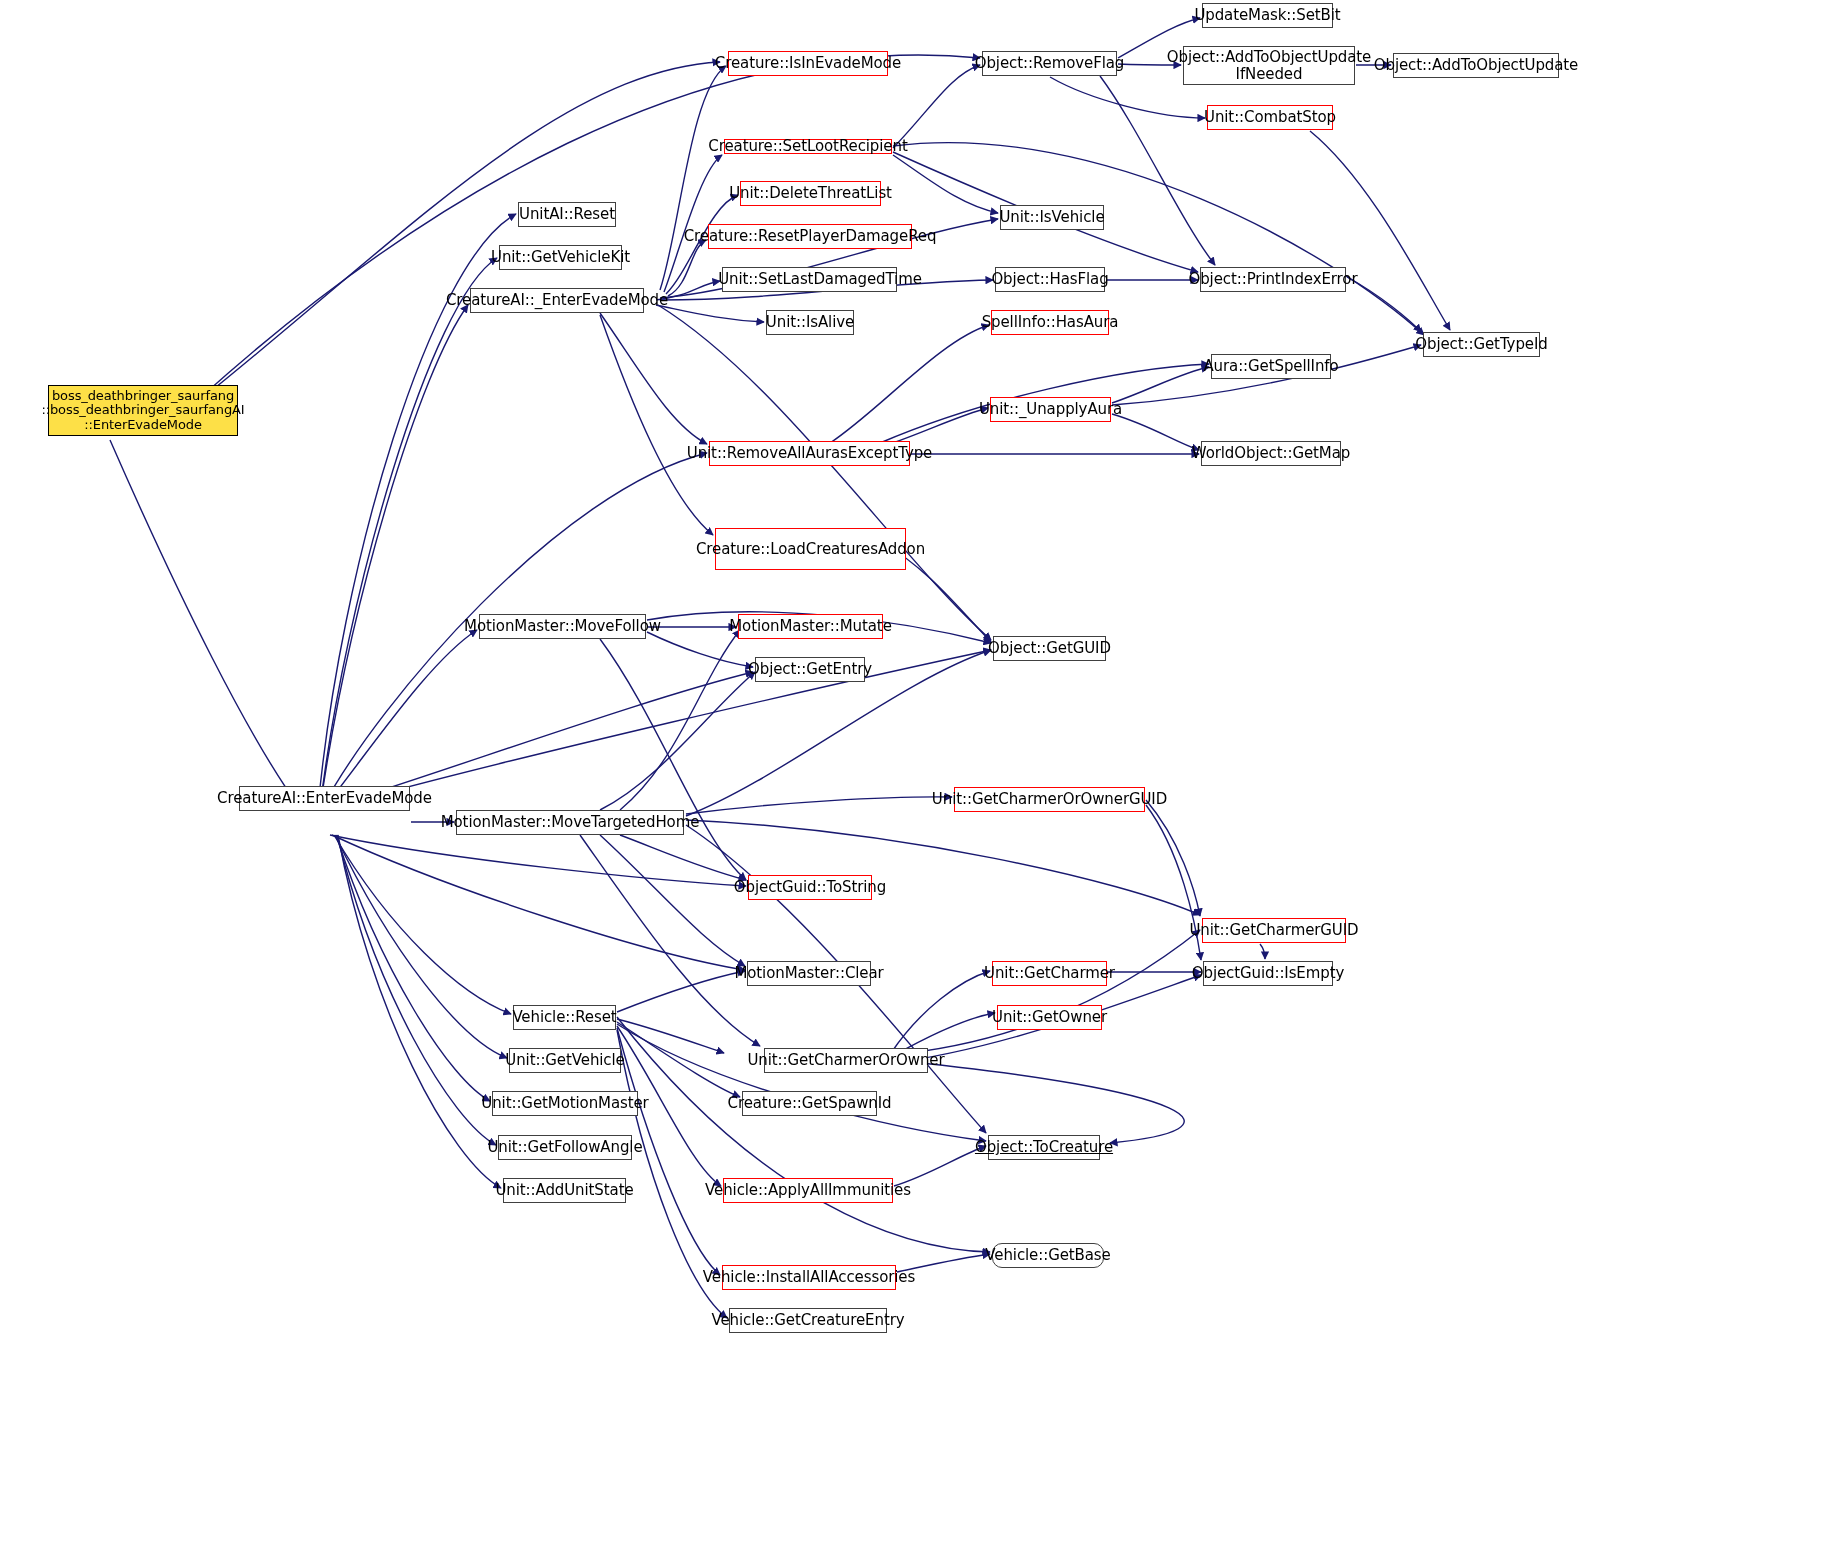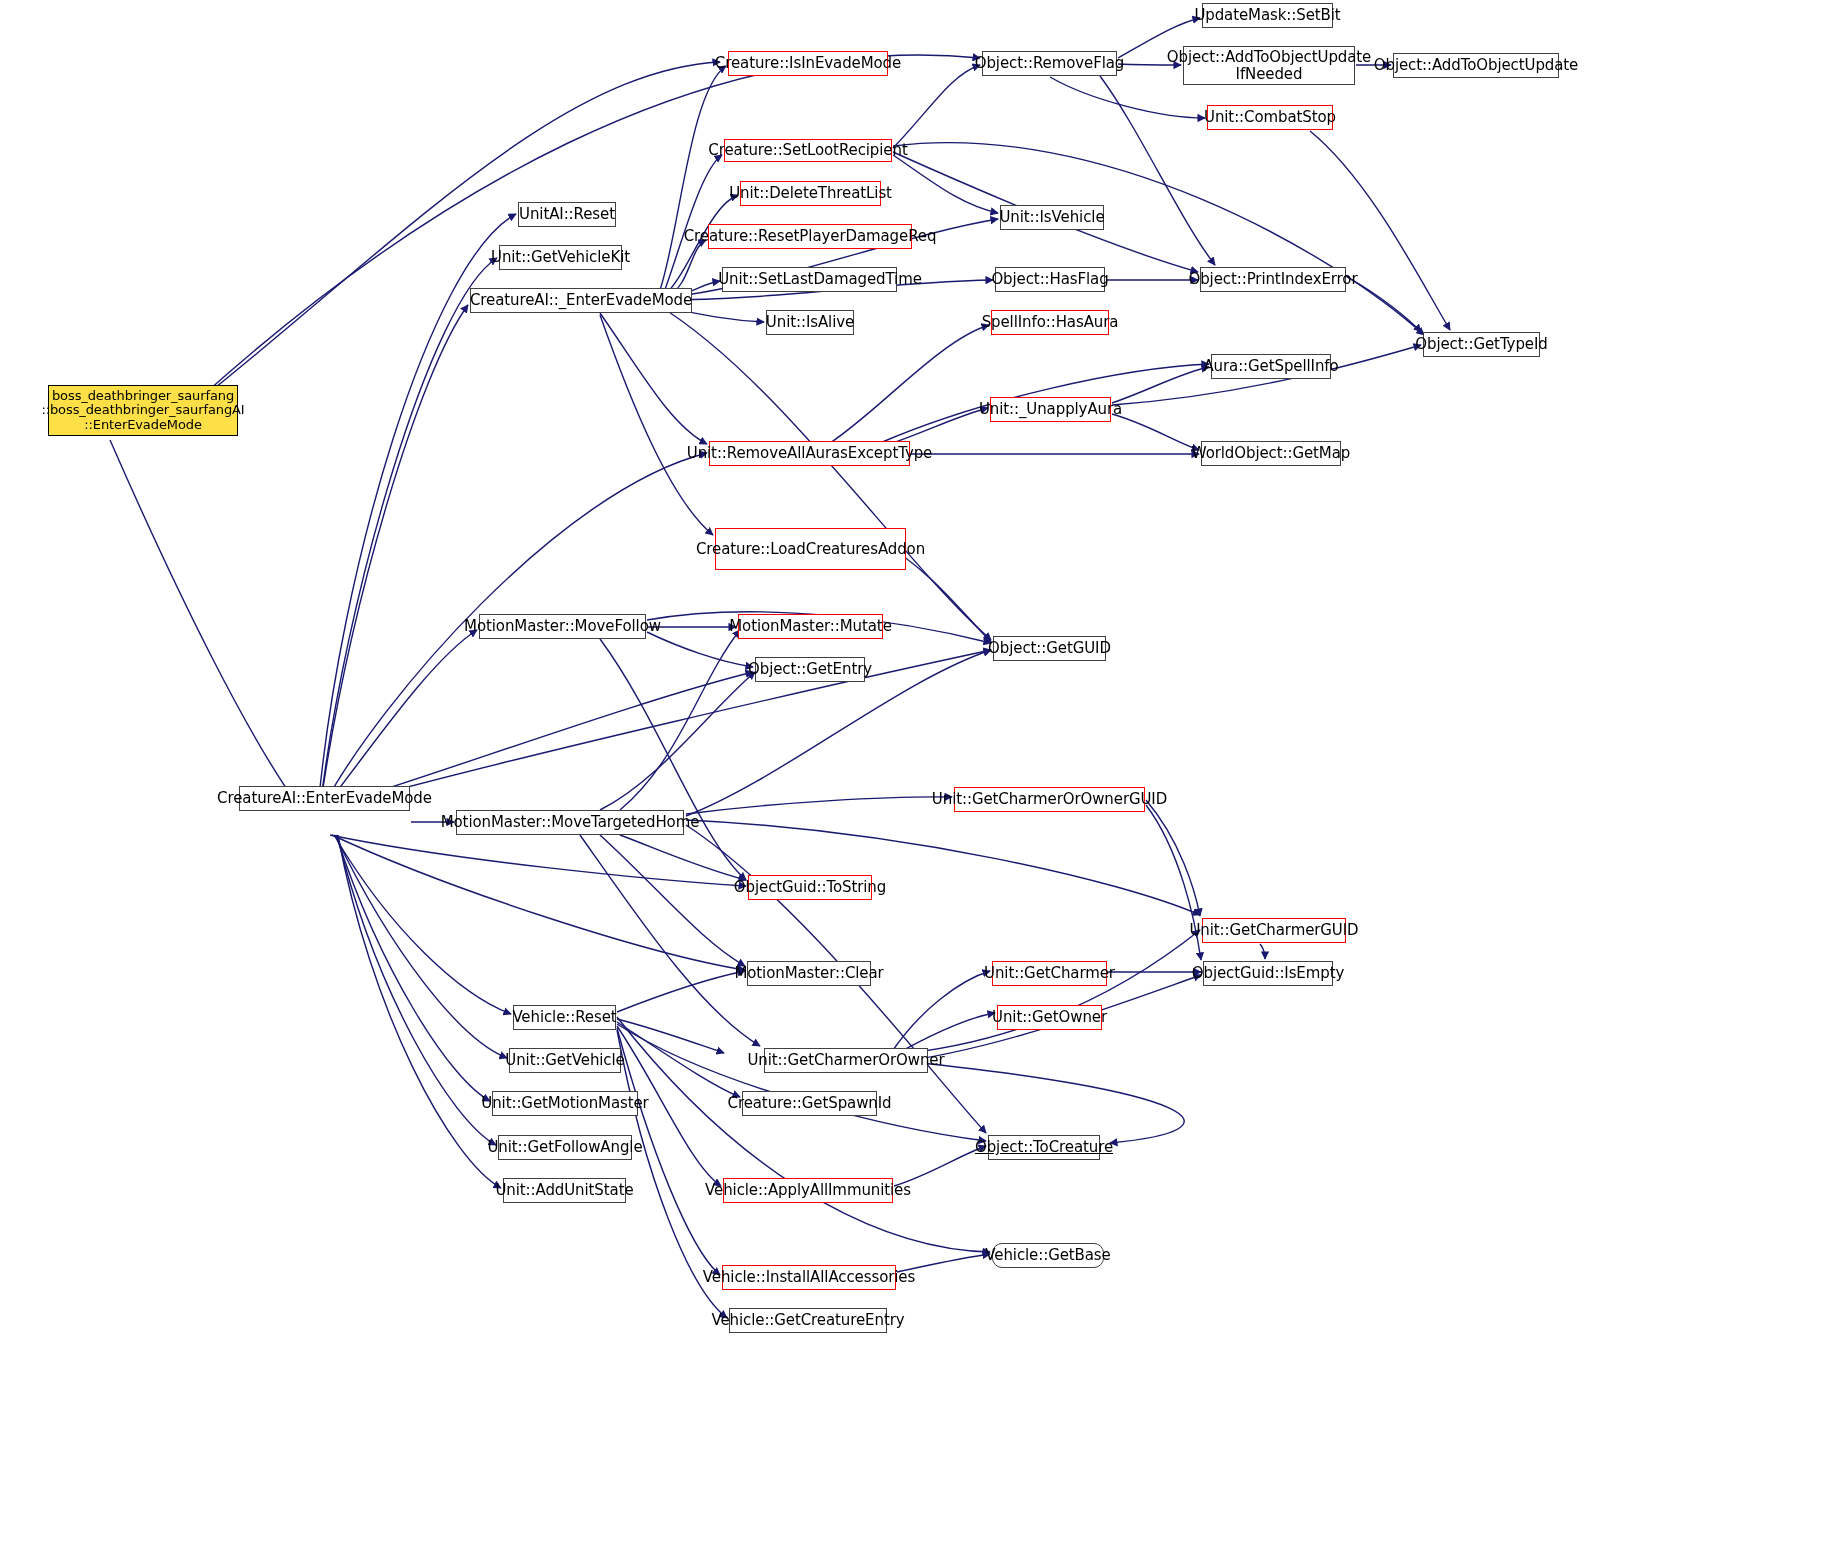--- a/index.html
+++ b/index.html
@@ -147,28 +147,28 @@
       <div class="node root" style="left: 6px; top: 385px; width: 190px; height: 51px;">boss_deathbringer_saurfang
 ::boss_deathbringer_saurfangAI
 ::EnterEvadeMode</div>
       <div class="node red" style="left: 728px; top: 51px; width: 160px; height: 25px;">Creature::IsInEvadeMode</div>
       <div class="node" style="left: 982px; top: 51px; width: 135px; height: 25px;">Object::RemoveFlag</div>
       <div class="node" style="left: 1202px; top: 3px; width: 131px; height: 25px;">UpdateMask::SetBit</div>
       <div class="node" style="left: 1183px; top: 46px; width: 172px; height: 39px;">Object::AddToObjectUpdate
 IfNeeded</div>
       <div class="node" style="left: 1393px; top: 53px; width: 166px; height: 25px;">Object::AddToObjectUpdate</div>
       <div class="node red" style="left: 1207px; top: 105px; width: 126px; height: 25px;">Unit::CombatStop</div>
-      <div class="node red" style="left: 724px; top: 139px; width: 168px; height: 23px;">Creature::SetLootRecipient</div>
+      <div class="node red" style="left: 724px; top: 139px; width: 168px; height: 15px;">Creature::SetLootRecipient</div>
       <div class="node red" style="left: 740px; top: 181px; width: 141px; height: 25px;">Unit::DeleteThreatList</div>
       <div class="node red" style="left: 708px; top: 224px; width: 204px; height: 25px;">Creature::ResetPlayerDamageReq</div>
       <div class="node" style="left: 722px; top: 267px; width: 175px; height: 25px; padding-left: 21px;">Unit::SetLastDamagedTime</div>
       <div class="node" style="left: 766px; top: 310px; width: 88px; height: 25px;">Unit::IsAlive</div>
       <div class="node" style="left: 518px; top: 202px; width: 98px; height: 25px;">UnitAI::Reset</div>
       <div class="node" style="left: 499px; top: 245px; width: 123px; height: 25px;">Unit::GetVehicleKit</div>
-      <div class="node" style="left: 470px; top: 288px; width: 222px; height: 25px;">CreatureAI::_EnterEvadeMode</div>
+      <div class="node" style="left: 470px; top: 288px; width: 174px; height: 25px;">CreatureAI::_EnterEvadeMode</div>
       <div class="node" style="left: 1000px; top: 205px; width: 104px; height: 25px;">Unit::IsVehicle</div>
       <div class="node" style="left: 995px; top: 267px; width: 110px; height: 25px;">Object::HasFlag</div>
       <div class="node" style="left: 1200px; top: 267px; width: 146px; height: 25px;">Object::PrintIndexError</div>
       <div class="node" style="left: 1423px; top: 332px; width: 117px; height: 25px;">Object::GetTypeId</div>
       <div class="node red" style="left: 991px; top: 310px; width: 118px; height: 25px;">SpellInfo::HasAura</div>
       <div class="node" style="left: 1211px; top: 354px; width: 120px; height: 25px;">Aura::GetSpellInfo</div>
       <div class="node red" style="left: 990px; top: 397px; width: 121px; height: 25px;">Unit::_UnapplyAura</div>
       <div class="node" style="left: 1201px; top: 441px; width: 140px; height: 25px;">WorldObject::GetMap</div>
       <div class="node red" style="left: 709px; top: 441px; width: 201px; height: 25px;">Unit::RemoveAllAurasExceptType</div>
       <div class="node red" style="left: 715px; top: 528px; width: 191px; height: 42px;">Creature::LoadCreaturesAddon</div>

